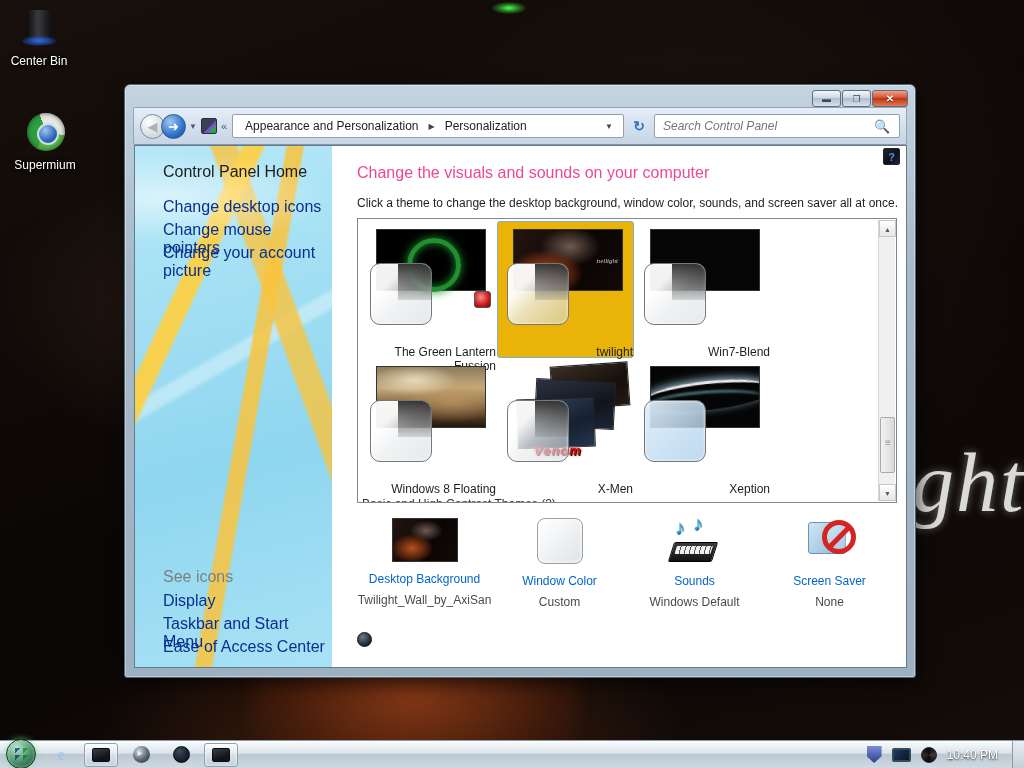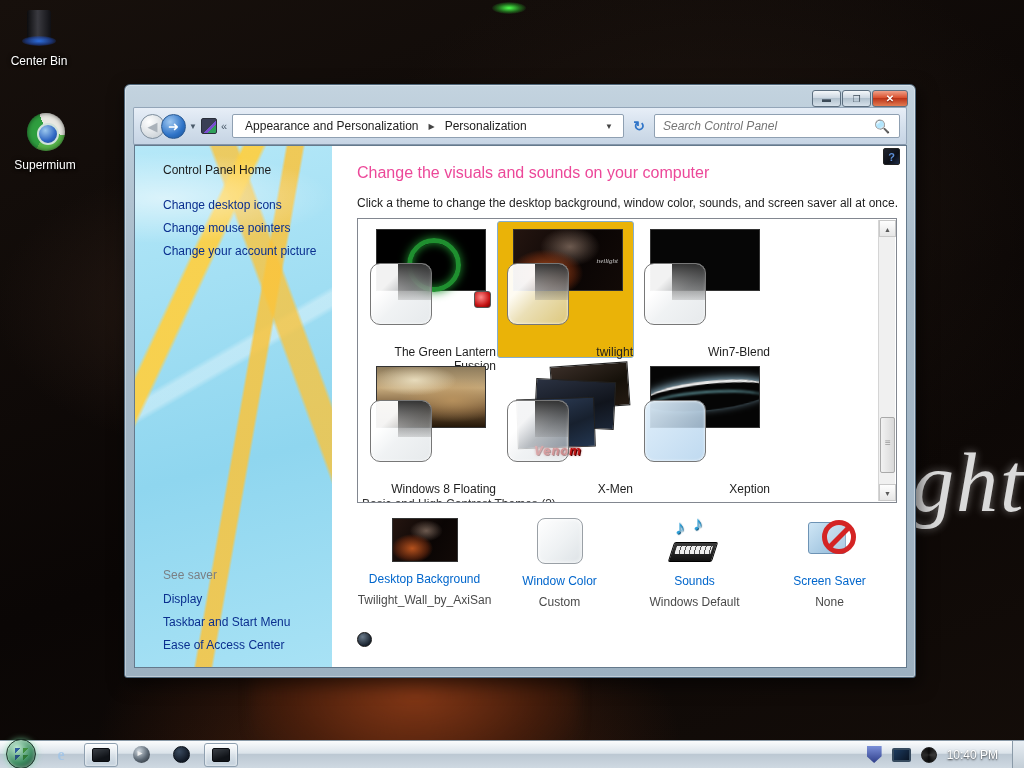--- a/index.html
+++ b/index.html
@@ -76,21 +76,21 @@
     display:flex; align-items:center; flex:0 0 auto; }
   .searchbox input { flex:1; border:0; outline:0; font-family:"Liberation Sans",sans-serif;
     font-size:12px; font-style:italic; color:#777; padding:0 8px; background:transparent; }
   .mag { color:#5a7a9a; font-size:13px; padding:0 8px 0 2px; }
 
   
   .content { position:absolute; left:9px; right:8px; top:60px; bottom:9px; background:#fff;
     border:1px solid #64798c; display:flex; overflow:hidden; }
 
   
-  .sidebar { width:197px; flex:0 0 auto; position:relative; font-size:12px;
+  .sidebar { width:197px; flex:0 0 auto; position:relative; font-size:16px;
     background-color:#9edcf2;
     background-image:
       radial-gradient(ellipse 260px 70px at 15% 10%, rgba(255,255,255,.55), transparent 65%),
       linear-gradient(115deg, transparent 24%, rgba(252,208,70,.95) 25%, rgba(252,208,70,.95) 29%, transparent 30%),
       linear-gradient(100deg, transparent 52%, rgba(250,196,60,.85) 53%, rgba(250,196,60,.85) 58%, transparent 59%),
       linear-gradient(70deg, transparent 68%, rgba(250,196,60,.8) 69%, rgba(250,196,60,.8) 75%, transparent 76%),
       linear-gradient(150deg, transparent 40%, rgba(255,255,255,.35) 41%, rgba(255,255,255,.35) 43%, transparent 44%),
       linear-gradient(165deg, #b5e8f8, #8fd6ef 60%, #a8e2f5);
   }
   .sb-home { position:absolute; left:28px; top:17px; color:#1c1c1c; }
@@ -301,21 +301,21 @@
       </div>
     </div>
 
     <div class="content">
 
       <div class="sidebar">
         <div class="sb-home">Control Panel Home</div>
         <div class="sb-task" style="top:52px;">Change desktop icons</div>
         <div class="sb-task" style="top:75px;">Change mouse pointers</div>
         <div class="sb-task" style="top:98px;">Change your account picture</div>
-        <div class="sb-see sb-see-header" style="top:422px;">See saver</div>
+        <div class="sb-see sb-see-header" style="top:422px;">See icons</div>
         <div class="sb-task" style="top:446px;">Display</div>
         <div class="sb-task" style="top:469px;">Taskbar and Start Menu</div>
         <div class="sb-task" style="top:492px;">Ease of Access Center</div>
       </div>
 
       <div class="main">
         <div class="help-btn">?</div>
         <div class="page-title">Change the visuals and sounds on your computer</div>
         <div class="page-sub">Click a theme to change the desktop background, window color, sounds, and screen saver all at once.</div>
 

